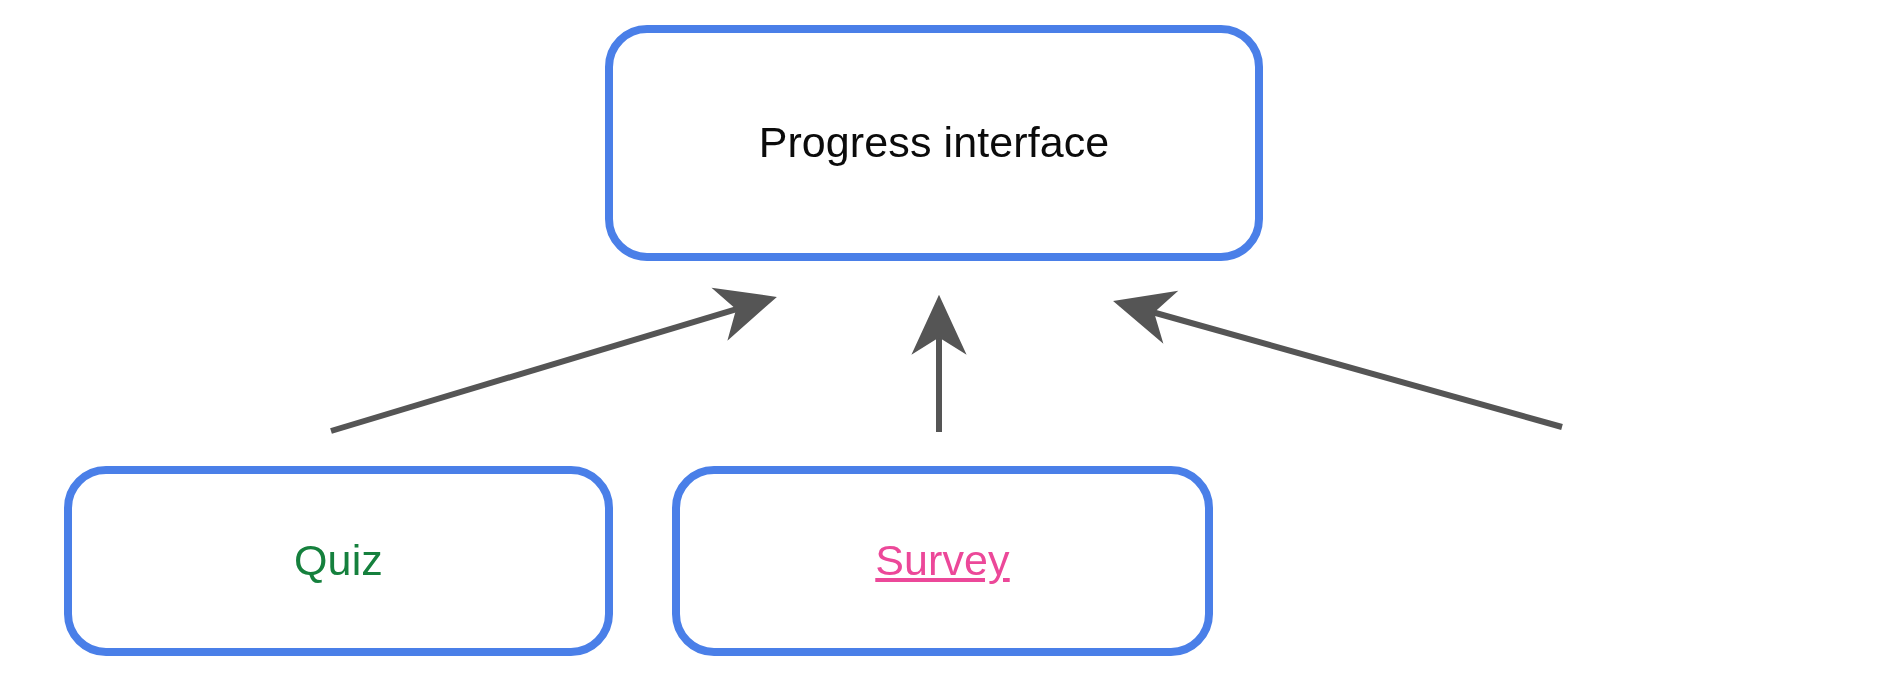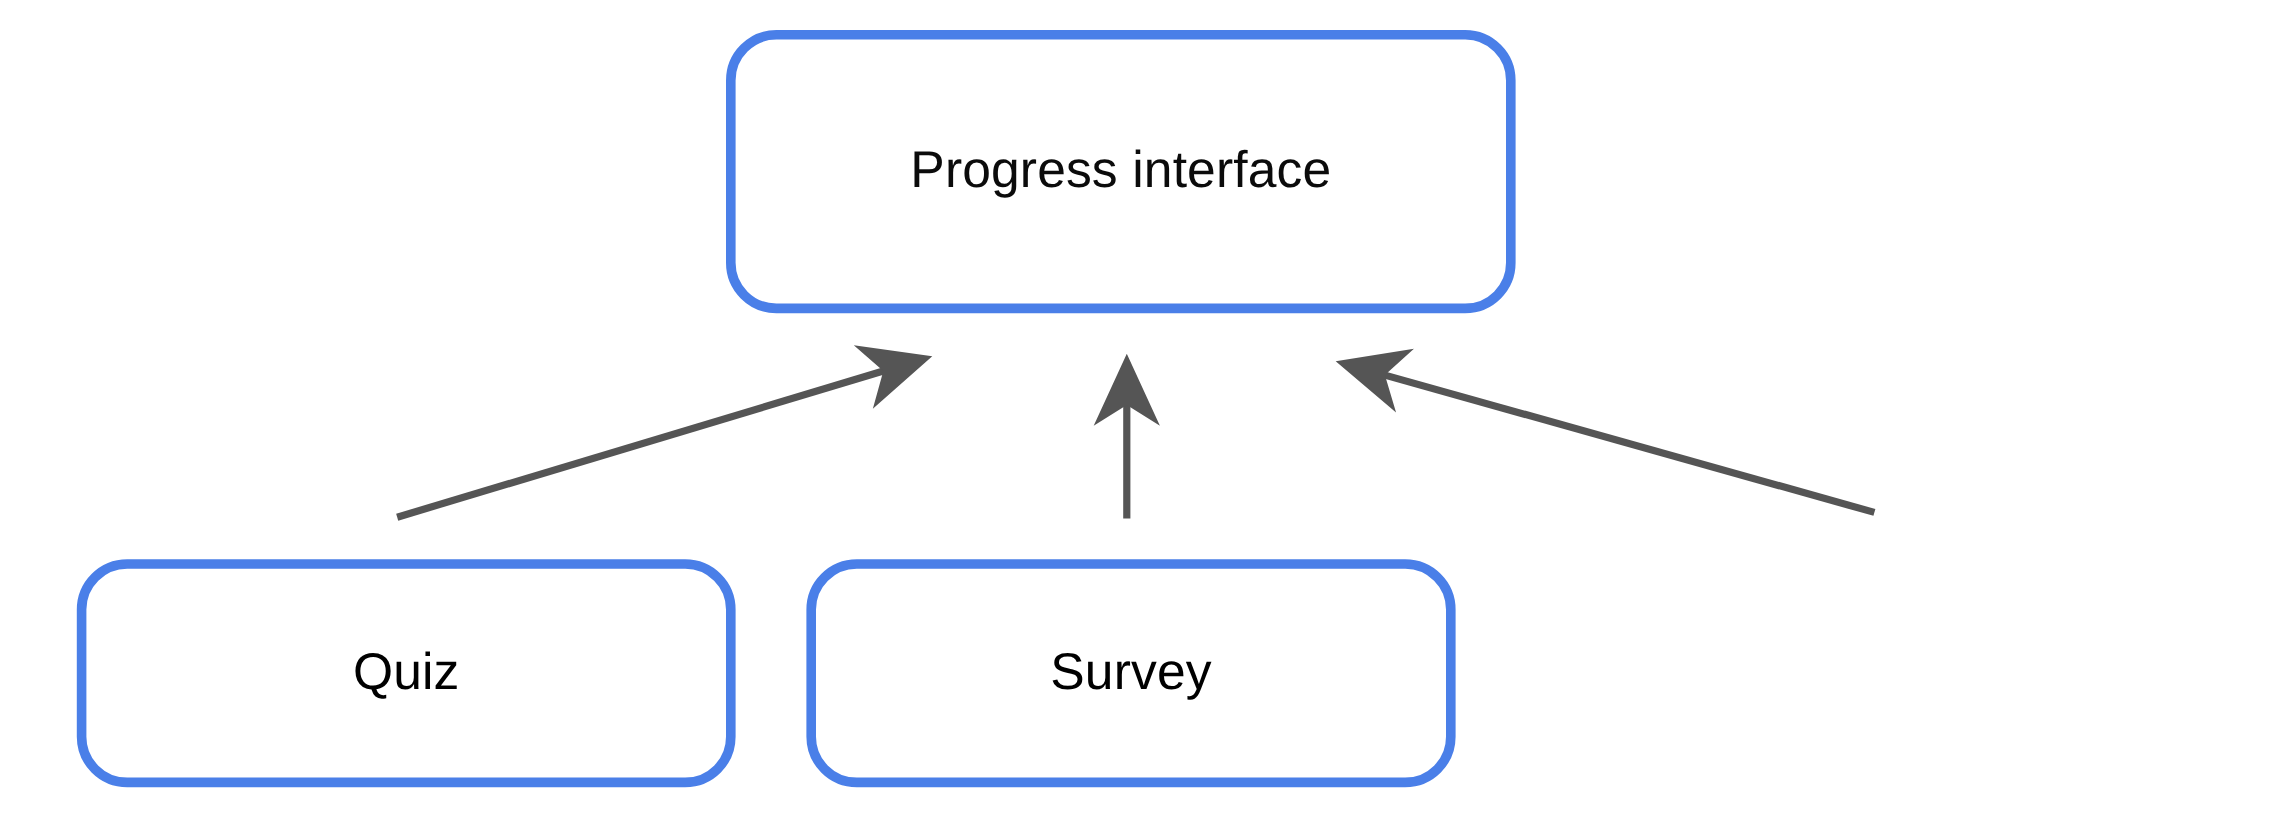--- a/index.html
+++ b/index.html
@@ -106,21 +106,21 @@
     <g>
       <line x1="1562" y1="427" x2="1120" y2="303" stroke="#555555" stroke-width="6" stroke-linecap="butt" marker-end="url(#barb-arrow)"></line>
     </g>
   </svg>
 
   <div class="node" id="node-progress-interface" style="border-color: rgb(74, 127, 232); background: rgb(255, 255, 255);">
     <span class="node-label" style="color: rgb(11, 11, 11);">Progress interface</span>
   </div>
 
   <div class="node" id="node-quiz" style="border-color: rgb(74, 127, 232); background: rgb(255, 255, 255);">
-    <span class="node-label" style="color: #000000;">Quiz</span>
+    <span class="node-label" style="color: #15803d;">Quiz</span>
   </div>
 
   <div class="node" id="node-survey" style="border-color: rgb(74, 127, 232); background: rgb(255, 255, 255);">
-    <span class="node-label" style="color: #000000;">Survey</span>
+    <span class="node-label" style="color: #ec4899; text-decoration: underline;">Survey</span>
   </div>
 
 
 </div>
 
 </body></html>

